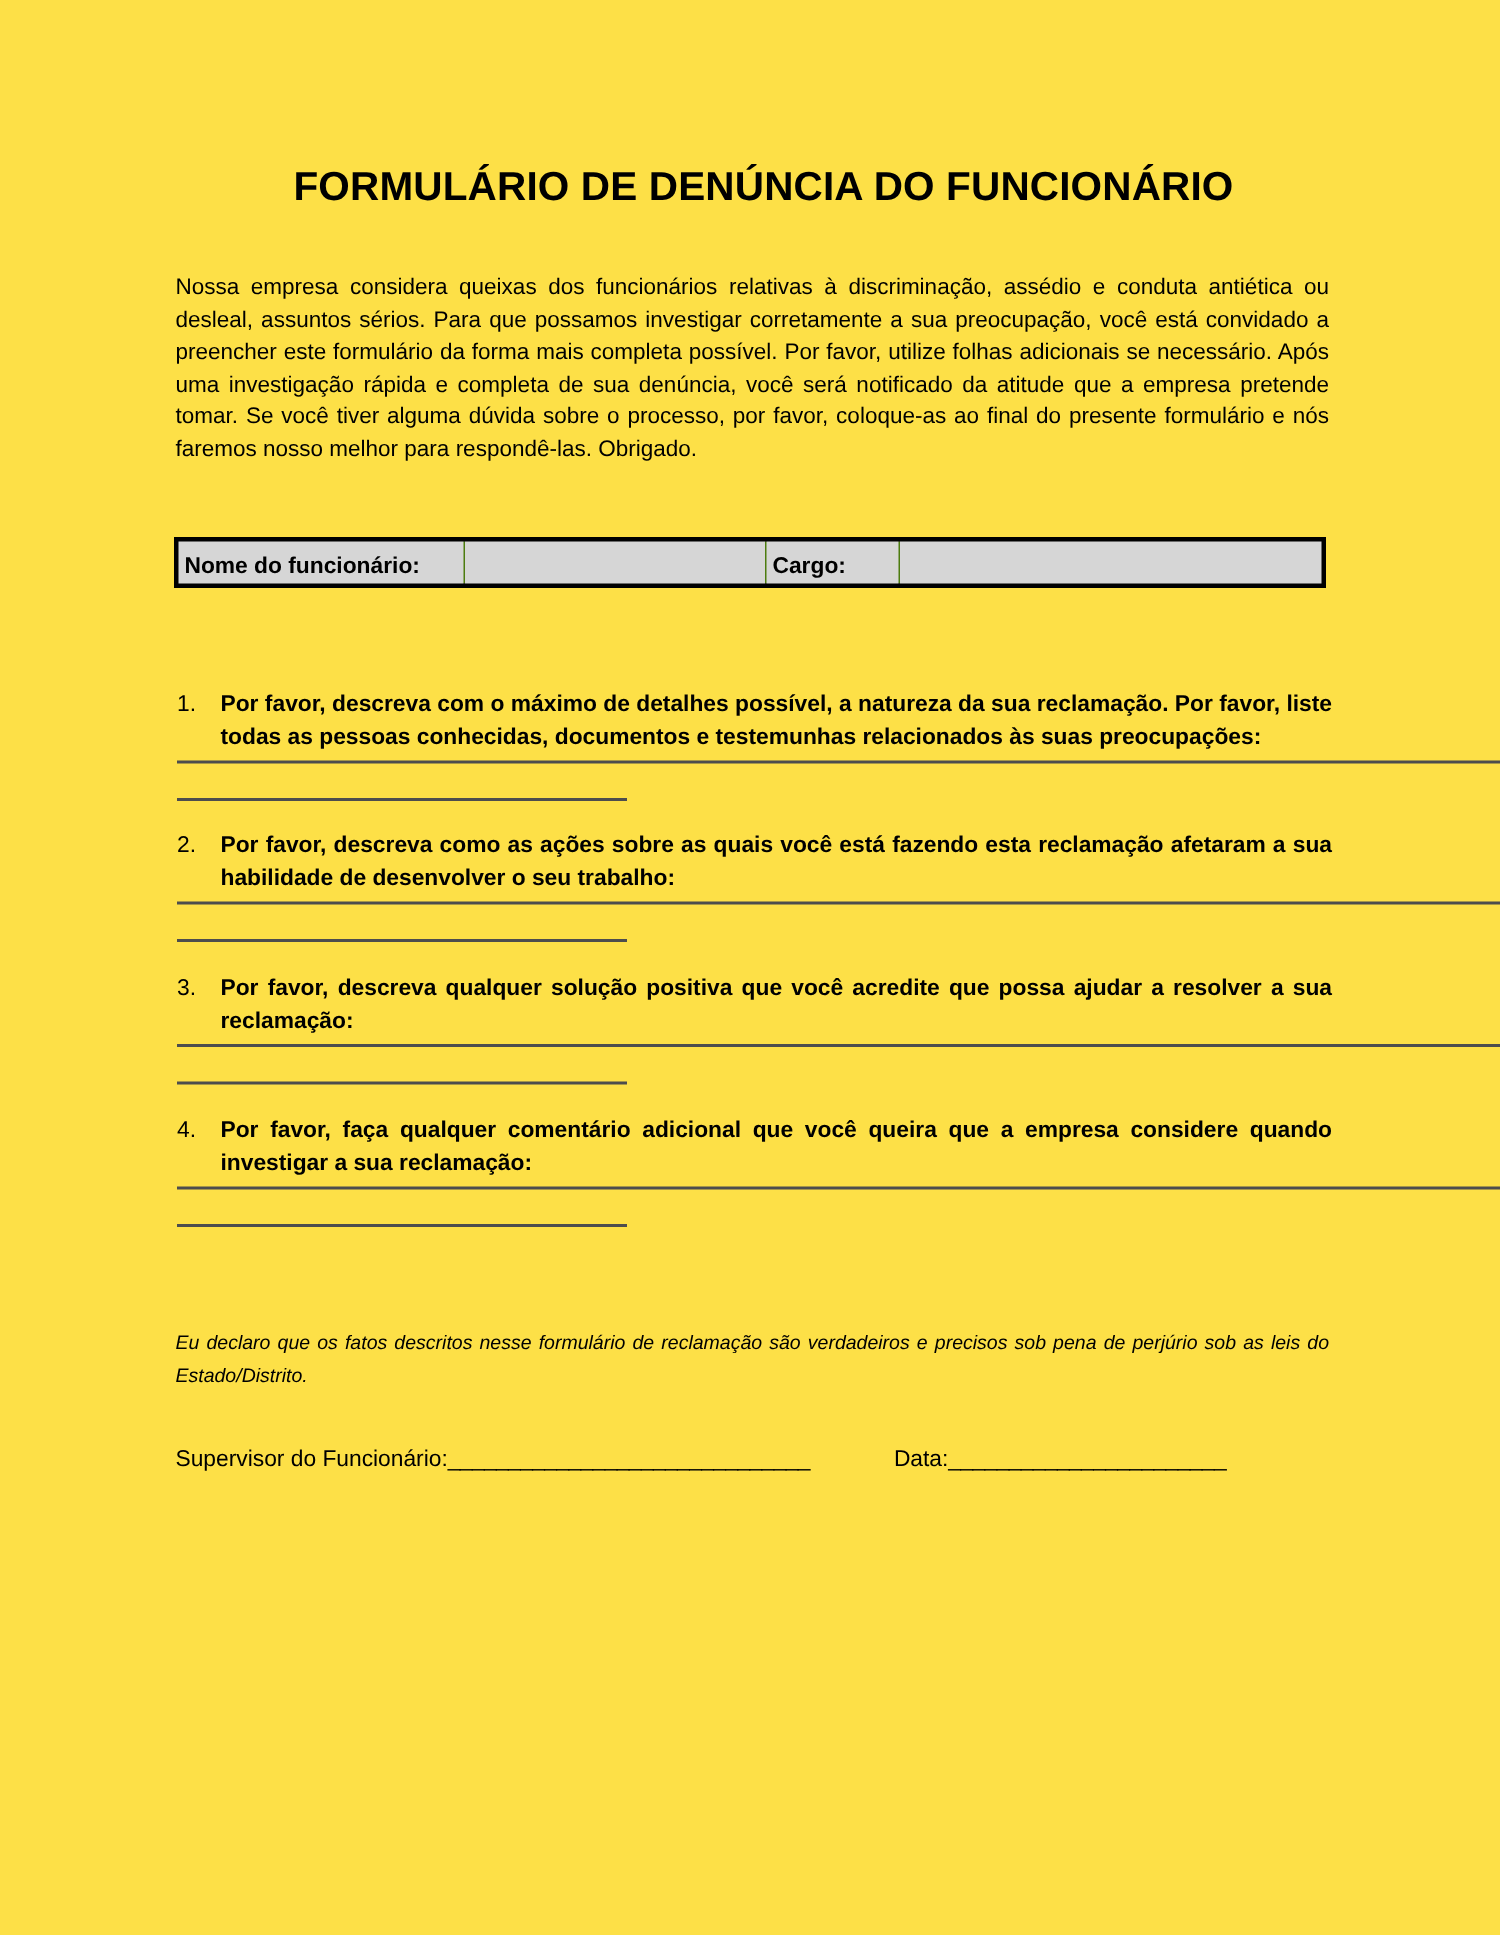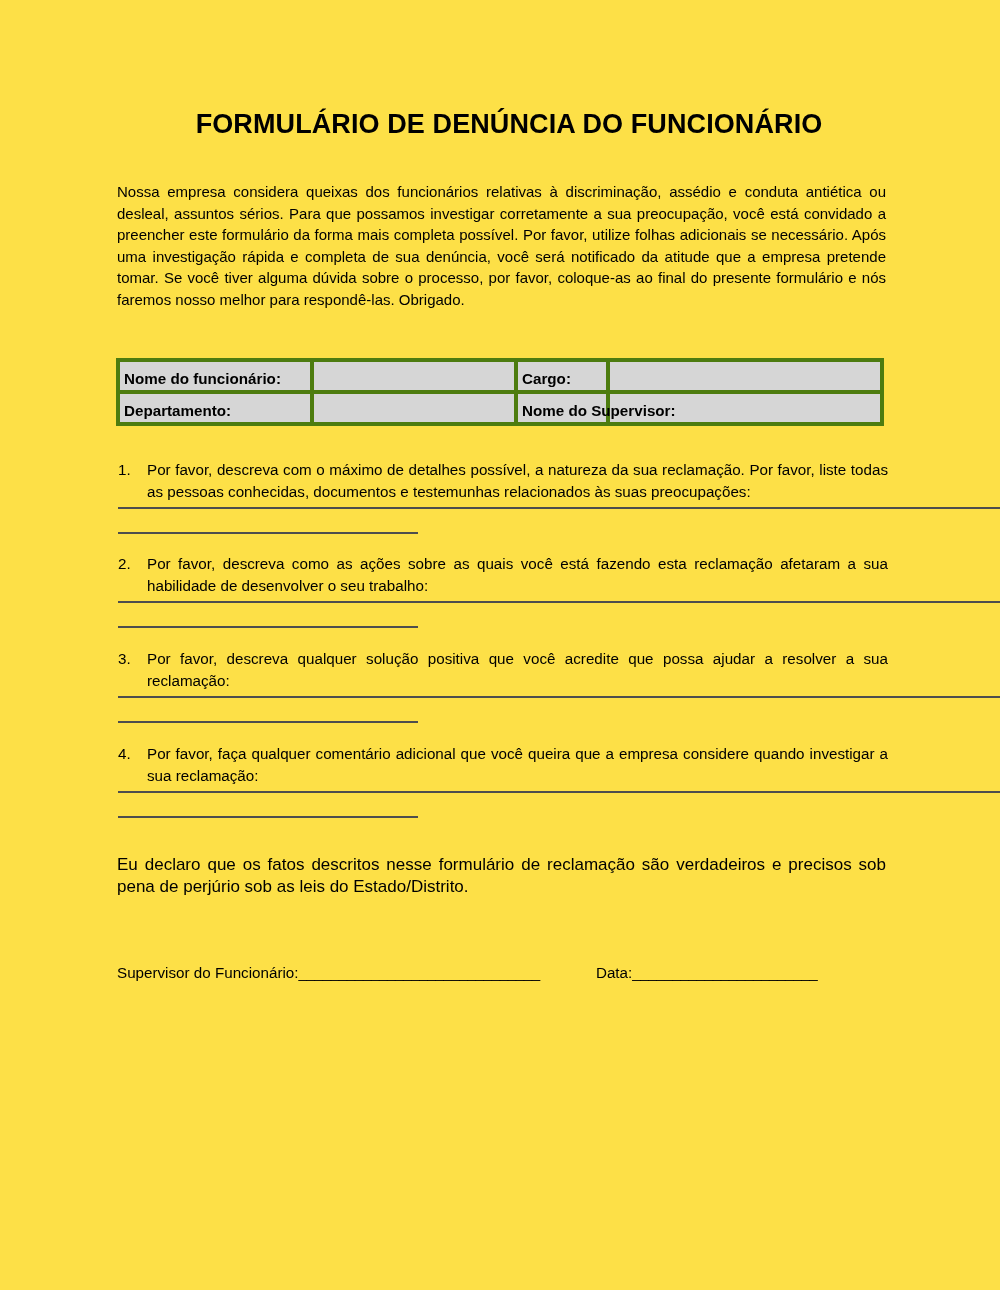--- a/index.html
+++ b/index.html
@@ -56,21 +56,21 @@
     position: absolute;
     left: 116px;
     top: 358px;
     width: 768px;
     border-collapse: collapse;
     border: 3px solid #000000;
     background: #d6d6d6;
     table-layout: fixed;
   }
   .info-table td {
-    border: 4px solid #4d7c0f;
+    border: 1px solid #4d7c0f;
     background: #d6d6d6;
     height: 24px;
     padding: 1px 4px 3px 4px;
     font-size: 15.2px;
     vertical-align: bottom;
   }
   .info-table td.lbl {
     font-weight: bold;
     white-space: nowrap;
   }
@@ -92,20 +92,21 @@
   }
   .question .qnum {
     width: 29px;
     flex: 0 0 29px;
     font-size: 15.2px;
   }
   .question .qtext {
     flex: 1 1 auto;
     text-align: justify;
     text-justify: inter-word;
+    font-weight: bold;
   }
 
   
   .rule {
     position: absolute;
     height: 0;
     border-top: 2px solid #4d4d4d;
   }
   .rule-long {
     left: 118px;
@@ -113,26 +114,27 @@
   }
   .rule-short {
     left: 118px;
     width: 300px;
   }
 
   
   .declaration {
     position: absolute;
     left: 117px;
-    top: 854px;
+    top: 884px;
     width: 769px;
-    font-size: 17px;
+    font-size: 13px;
     line-height: 21.6px;
     text-align: justify;
     text-justify: inter-word;
+    font-style: italic;
   }
 
   
   .sig-row {
     position: absolute;
     left: 117px;
     top: 962px;
     width: 800px;
     font-size: 15.2px;
     line-height: 22px;
@@ -158,26 +160,20 @@
   <div class="intro">Nossa empresa considera queixas dos funcionários relativas à discriminação, assédio e conduta antiética ou desleal, assuntos sérios. Para que possamos investigar corretamente a sua preocupação, você está convidado a preencher este formulário da forma mais completa possível. Por favor, utilize folhas adicionais se necessário. Após uma investigação rápida e completa de sua denúncia, você será notificado da atitude que a empresa pretende tomar. Se você tiver alguma dúvida sobre o processo, por favor, coloque-as ao final do presente formulário e nós faremos nosso melhor para respondê-las. Obrigado.</div>
 
   <table class="info-table">
     <tbody>
       <tr>
         <td class="lbl" style="width:182px">Nome do funcionário:</td>
         <td class="val" style="width:192px"></td>
         <td class="lbl" style="width:80px">Cargo:</td>
         <td class="val"></td>
       </tr>
-      <tr>
-        <td class="lbl">Departamento:</td>
-        <td class="val"></td>
-        <td class="lbl">Nome do Supervisor:</td>
-        <td class="val"></td>
-      </tr>
     </tbody>
   </table>
 
   <div class="question" style="top:459px">
     <div class="qrow">
       <span class="qnum">1.</span>
       <span class="qtext">Por favor, descreva com o máximo de detalhes possível, a natureza da sua reclamação. Por favor, liste todas as pessoas conhecidas, documentos e testemunhas relacionados às suas preocupações:</span>
     </div>
   </div>
   <div class="rule rule-long" style="top:507px"></div>

